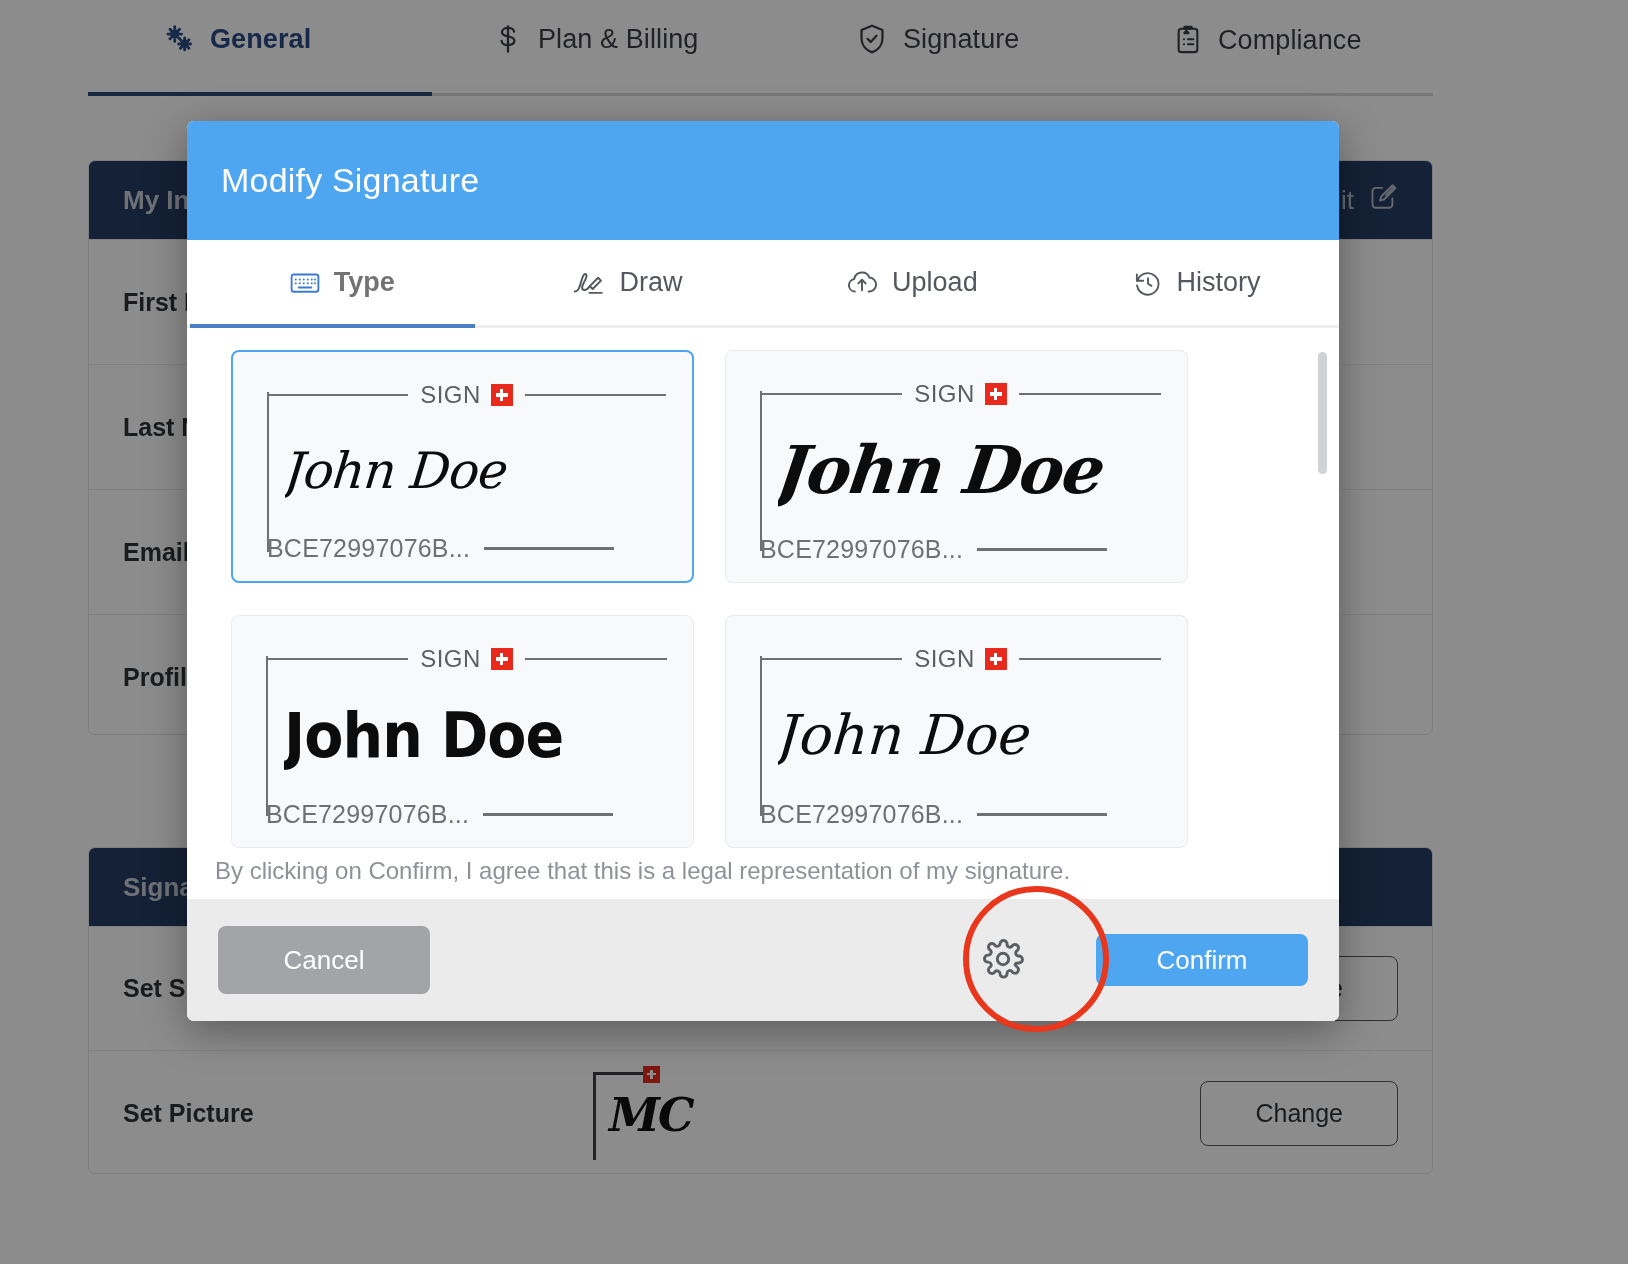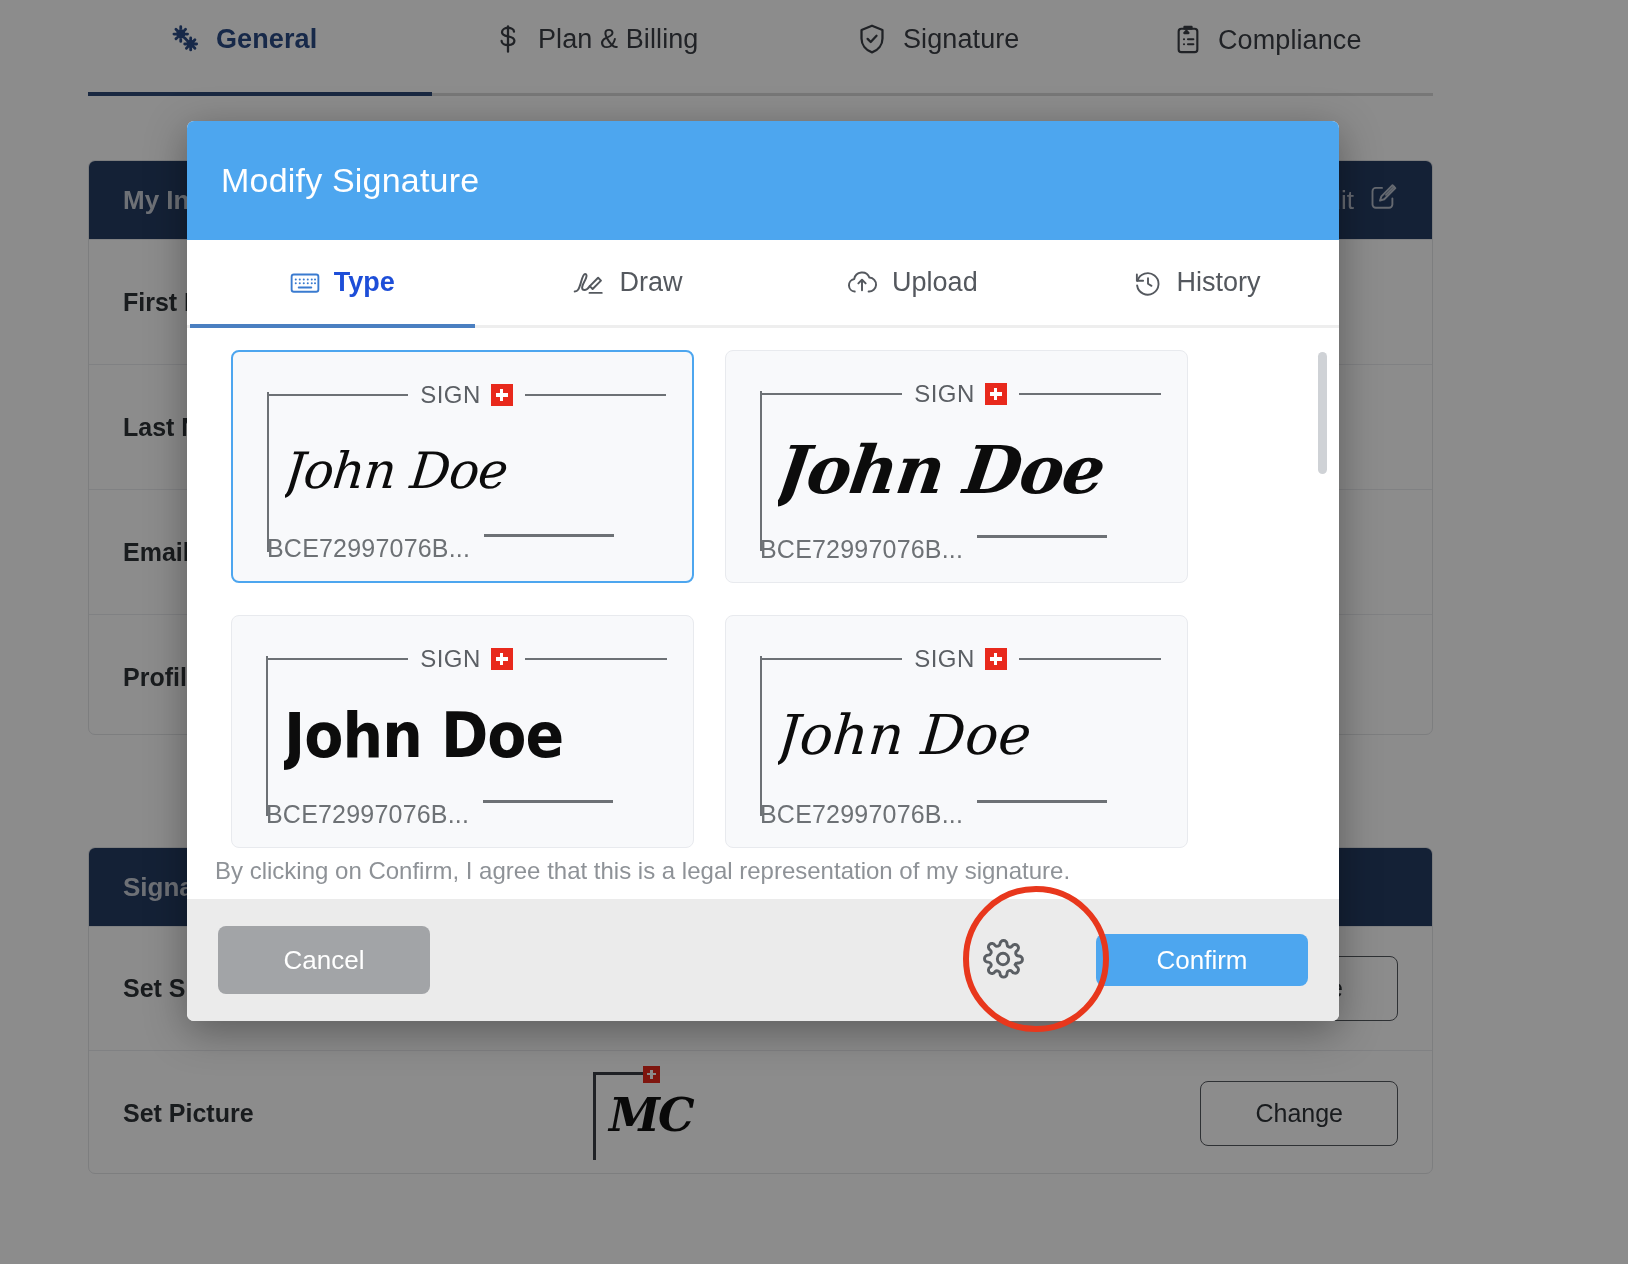--- a/index.html
+++ b/index.html
@@ -123,21 +123,21 @@
 
   .modal-tabs {
     height: 88px; display: flex; align-items: stretch;
     border-bottom: 3px solid #eeeeee;
     flex: 0 0 auto; position: relative;
   }
   .mtab {
     flex: 1; display: flex; align-items: center; justify-content: center;
     gap: 14px; font-size: 27px; color: #54585e; cursor: pointer;
   }
-  .mtab.active { color: #1d4ed8; font-weight: bold; padding-left: 13px; }
+  .mtab.active { color: #737373; font-weight: bold; padding-left: 13px; }
   .mtab-underline {
     position: absolute; left: 3px; bottom: -3px; width: 285px; height: 4px;
     background: #4a7fc1;
   }
 
   .modal-body {
     flex: 1 1 auto; position: relative; overflow: hidden;
     padding: 22px 44px 0 44px;
     background: #fff;
   }
@@ -184,21 +184,21 @@
     display: flex; align-items: center;
     color: #0c0c0c; overflow: hidden; white-space: nowrap;
   }
   .sf-1 { font-family: "DejaVu Serif", serif; font-style: italic; font-size: 50px; letter-spacing: -1px; transform: skewX(-6deg); }
   .sf-2 { font-family: "DejaVu Serif", serif; font-style: italic; font-size: 66px; letter-spacing: -1.5px; transform: skewX(-8deg); font-weight: 700; }
   .sf-3 { font-family: "DejaVu Sans", sans-serif; font-size: 62px; font-weight: bold; letter-spacing: -1px; transform: scaleX(.92); transform-origin: left center; }
   .sf-4 { font-family: "DejaVu Serif", serif; font-style: italic; font-size: 55px; letter-spacing: 0px; transform: skewX(-5deg); font-weight: 400; }
 
   .hash-row {
     position: absolute; left: 34px; right: 26px; bottom: 18px;
-    display: flex; gap: 14px; margin-top: 16px;
+    display: flex; align-items: center; gap: 14px; margin-top: 16px;
   }
   .hash-row .hash {
     font-size: 25px; color: #6d7175; letter-spacing: .2px; white-space: nowrap;
   }
   .hash-row .dash { flex: 1; height: 3px; background: #6d7175; max-width: 130px; }
 
   .scrollbar-track {
     position: absolute; right: 12px; top: 24px; width: 9px; height: 580px;
   }
   .scrollbar-thumb {
@@ -245,21 +245,21 @@
 <body>
 
 <div id="root">
 
   <div id="bg-page">
 
     <div class="tabbar">
       <div class="tabbar-line"></div>
       <div class="tabbar-line-active"></div>
 
-      <div class="tab active" style="left:168px">
+      <div class="tab active" style="left:162px">
         <span class="tab-ico">
           <svg width="34" height="34" viewBox="0 0 24 24" fill="none" stroke="#2b4b86" stroke-width="2">
             <circle cx="9" cy="8.5" r="2.3" fill="#2b4b86"></circle>
             <path d="M9 3.3v1.2M9 12.5v1.2M4.2 8.5h1.2M12.6 8.5h1.2M5.6 5.1l.85.85M11.55 11.05l.85.85M12.4 5.1l-.85.85M6.45 11.05l-.85.85" stroke-linecap="round"></path>
             <circle cx="16" cy="15.5" r="1.9" fill="#2b4b86"></circle>
             <path d="M16 11.3v1M16 18.7v1M11.8 15.5h1M19.2 15.5h1M13 12.5l.7.7M18.3 17.8l.7.7M19 12.5l-.7.7M13.7 17.8l-.7.7" stroke-linecap="round"></path>
           </svg>
         </span>
         <span>General</span>
       </div>

